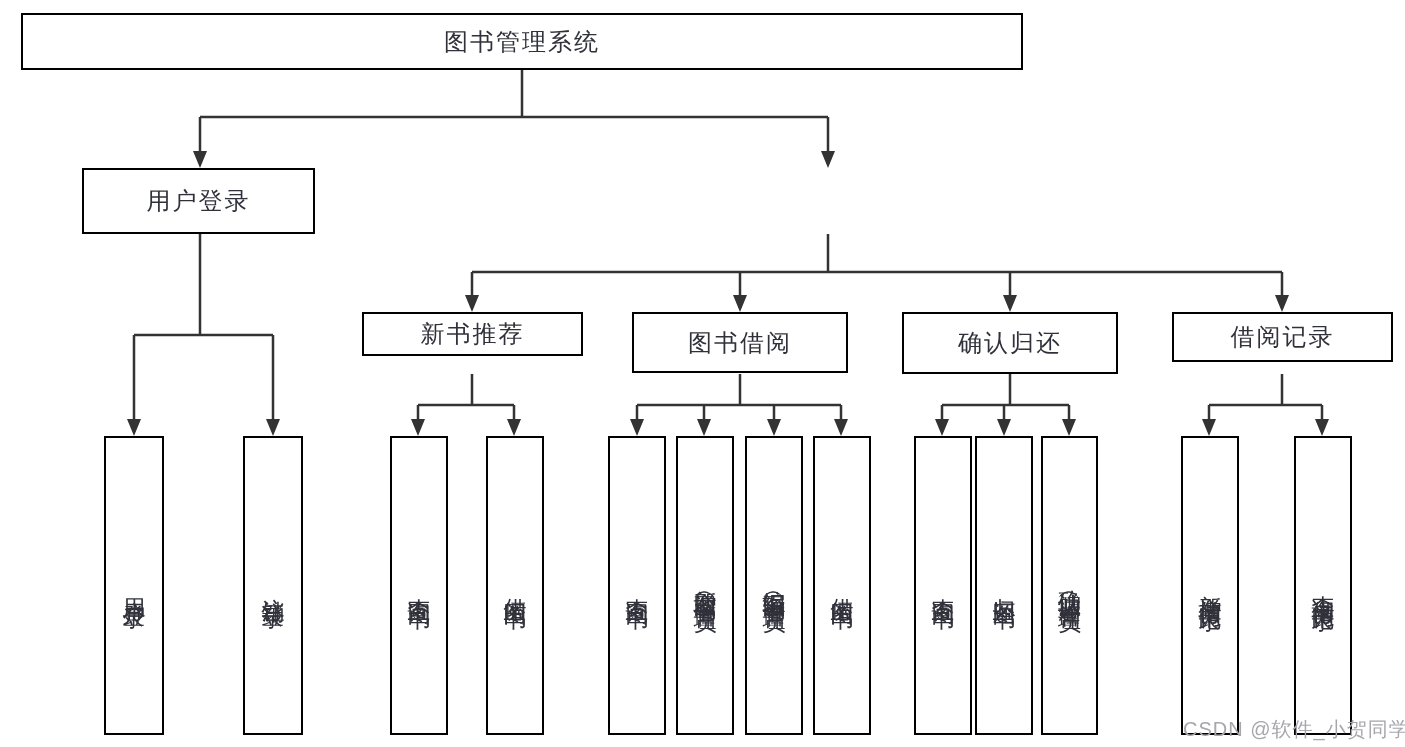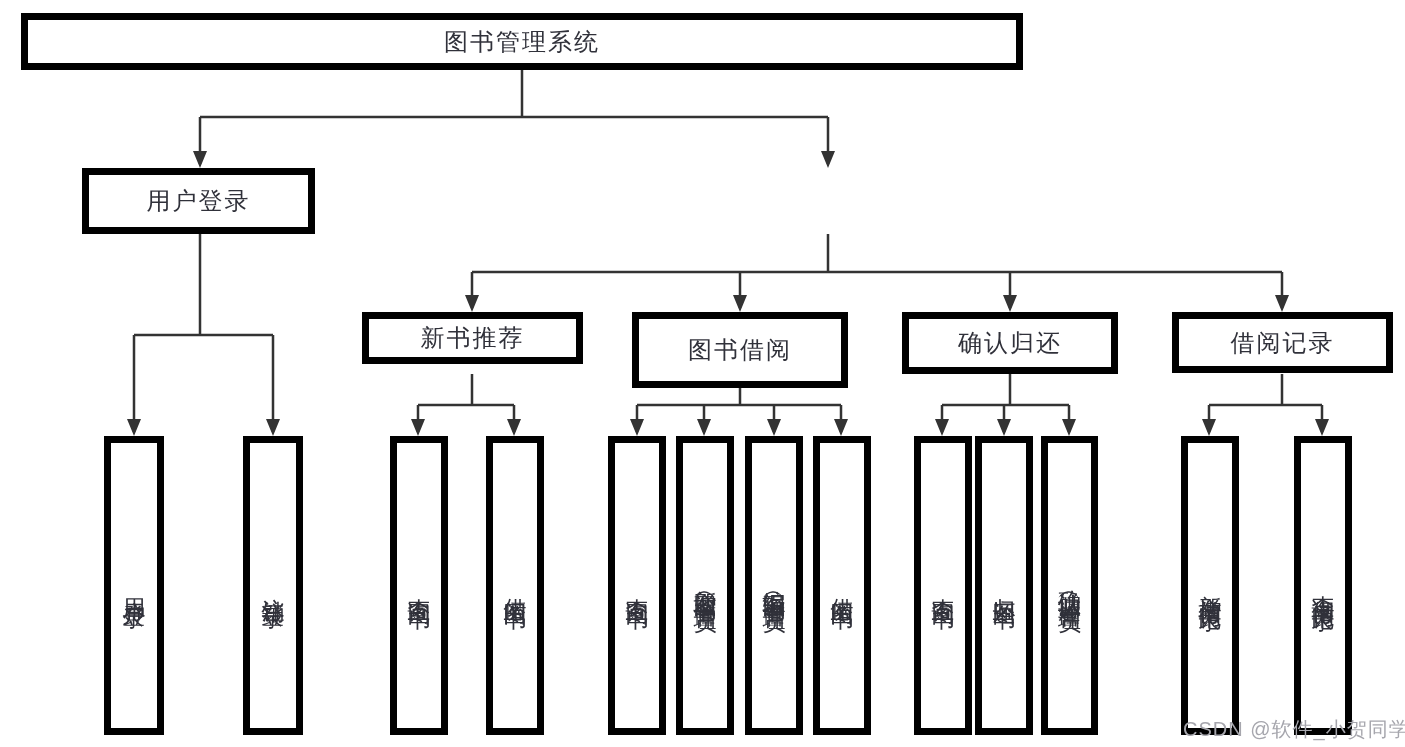--- a/index.html
+++ b/index.html
@@ -8,21 +8,21 @@
     width: 1405px;
     height: 747px;
     background: #ffffff;
     font-family: "Liberation Sans", sans-serif;
     overflow: hidden;
   }
   #wires { position: absolute; left: 0; top: 0; width: 1405px; height: 747px; }
   .box {
     position: absolute;
     box-sizing: border-box;
-    border: 7px solid #000000;
+    border: 2px solid #000000;
     background: #ffffff;
     display: flex;
     align-items: center;
     justify-content: center;
     color: #30313a;
   }
   .hbox span {
     font-size: 24px;
     letter-spacing: 2px;
     white-space: nowrap;
@@ -72,30 +72,30 @@
   </svg>
 
   <div class="box hbox" style="left:21px; top:13px; width:1002px; height:57px">
     <span>图书管理系统</span>
   </div>
 
   <div class="box hbox" style="left:82px; top:168px; width:233px; height:66px">
     <span>用户登录</span>
   </div>
 
-  <div class="box hbox" style="left:362px; top:312px; width:221px; height:52px">
+  <div class="box hbox" style="left:362px; top:312px; width:221px; height:44px">
     <span>新书推荐</span>
   </div>
-  <div class="box hbox" style="left:632px; top:312px; width:216px; height:76px">
+  <div class="box hbox" style="left:632px; top:312px; width:216px; height:61px">
     <span>图书借阅</span>
   </div>
   <div class="box hbox" style="left:902px; top:312px; width:216px; height:62px">
     <span>确认归还</span>
   </div>
-  <div class="box hbox" style="left:1172px; top:312px; width:221px; height:61px">
+  <div class="box hbox" style="left:1172px; top:312px; width:221px; height:50px">
     <span>借阅记录</span>
   </div>
 
   <div class="box vbox" style="left:104px; top:436px; width:60px; height:299px">
     <span>用户登录</span>
   </div>
   <div class="box vbox" style="left:243px; top:436px; width:60px; height:299px">
     <span>注销登录</span>
   </div>
 

